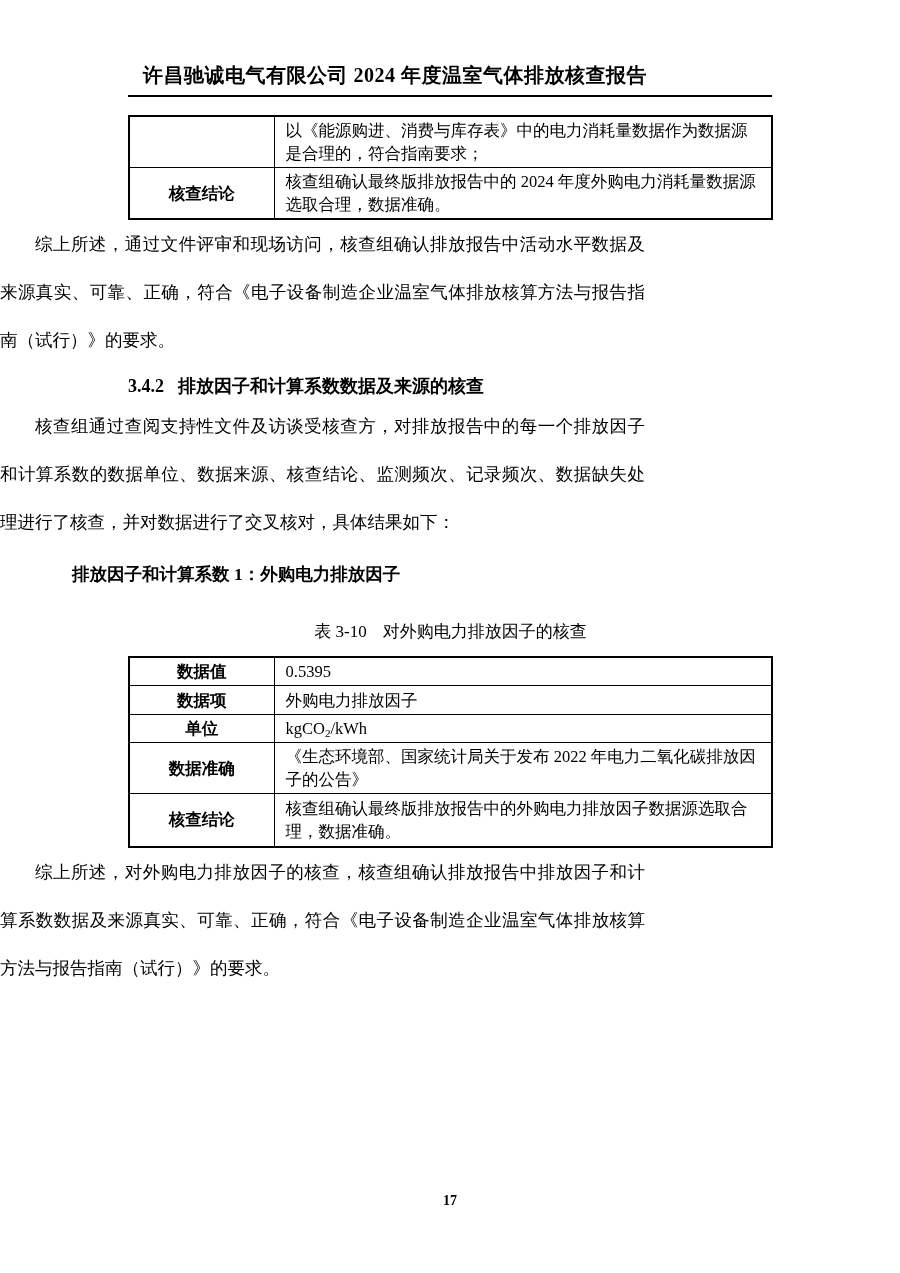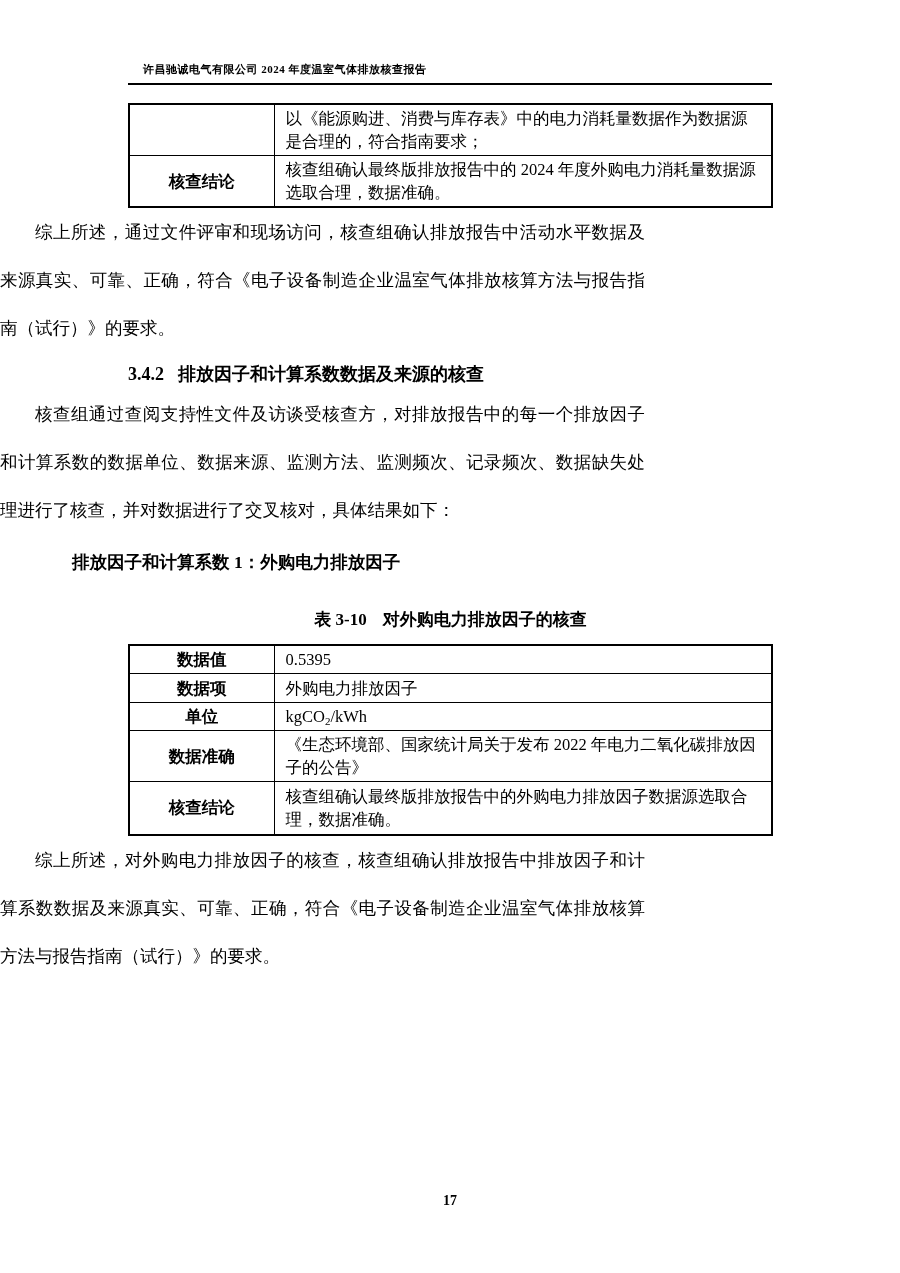--- a/index.html
+++ b/index.html
@@ -18,21 +18,21 @@
     height: 1273px;
     background: #ffffff;
   }
 
   
   .doc-header {
     margin: 62px 128px 0 128px;
     width: 644px;
     padding: 0 0 6px 15px;
     border-bottom: 2px solid #000;
-    font-size: 11px;
+    font-size: 20px;
     font-weight: bold;
     letter-spacing: 0.5px;
     white-space: nowrap;
   }
 
   
   table.doc-table {
     border-collapse: collapse;
     table-layout: fixed;
     width: 645px;
@@ -82,21 +82,21 @@
     margin-top: 13px;
     font-size: 17.5px;
     font-weight: bold;
     line-height: 30px;
   }
   .table-caption {
     width: 645px;
     margin-left: 128px;
     margin-top: 28px;
     font-size: 17px;
-    font-weight: bold;
+    font-weight: normal;
     line-height: 30px;
     text-align: center;
   }
   .table-caption .cap-label { margin-right: 16px; }
   .factor-table { margin-top: 9px; }
 
   sub.unit-sub {
     font-size: 11px;
     vertical-align: -3px;
     line-height: 0;
@@ -138,21 +138,21 @@
     </tr>
   </tbody>
     </table>
 
   <p class="para">综上所述，通过文件评审和现场访问，核查组确认排放报告中活动水平数据及来源真实、可靠、正确，符合《电子设备制造企业温室气体排放核算方法与报告指南（试行）》的要求。</p>
 
   <h3 class="section-heading">
     <span class="sec-num">3.4.2</span><span>排放因子和计算系数数据及来源的核查</span>
   </h3>
 
-  <p class="para">核查组通过查阅支持性文件及访谈受核查方，对排放报告中的每一个排放因子和计算系数的数据单位、数据来源、监测方法、监测频次、记录频次、数据缺失处理进行了核查，并对数据进行了交叉核对，具体结果如下：</p>
+  <p class="para">核查组通过查阅支持性文件及访谈受核查方，对排放报告中的每一个排放因子和计算系数的数据单位、数据来源、核查结论、监测频次、记录频次、数据缺失处理进行了核查，并对数据进行了交叉核对，具体结果如下：</p>
 
   <div class="factor-heading">排放因子和计算系数 1：外购电力排放因子</div>
 
   <div class="table-caption">
     <span class="cap-label">表 3-10</span><span>对外购电力排放因子的核查</span>
   </div>
 
   <table class="doc-table factor-table">
     <colgroup>
         <col style="width:145px">

